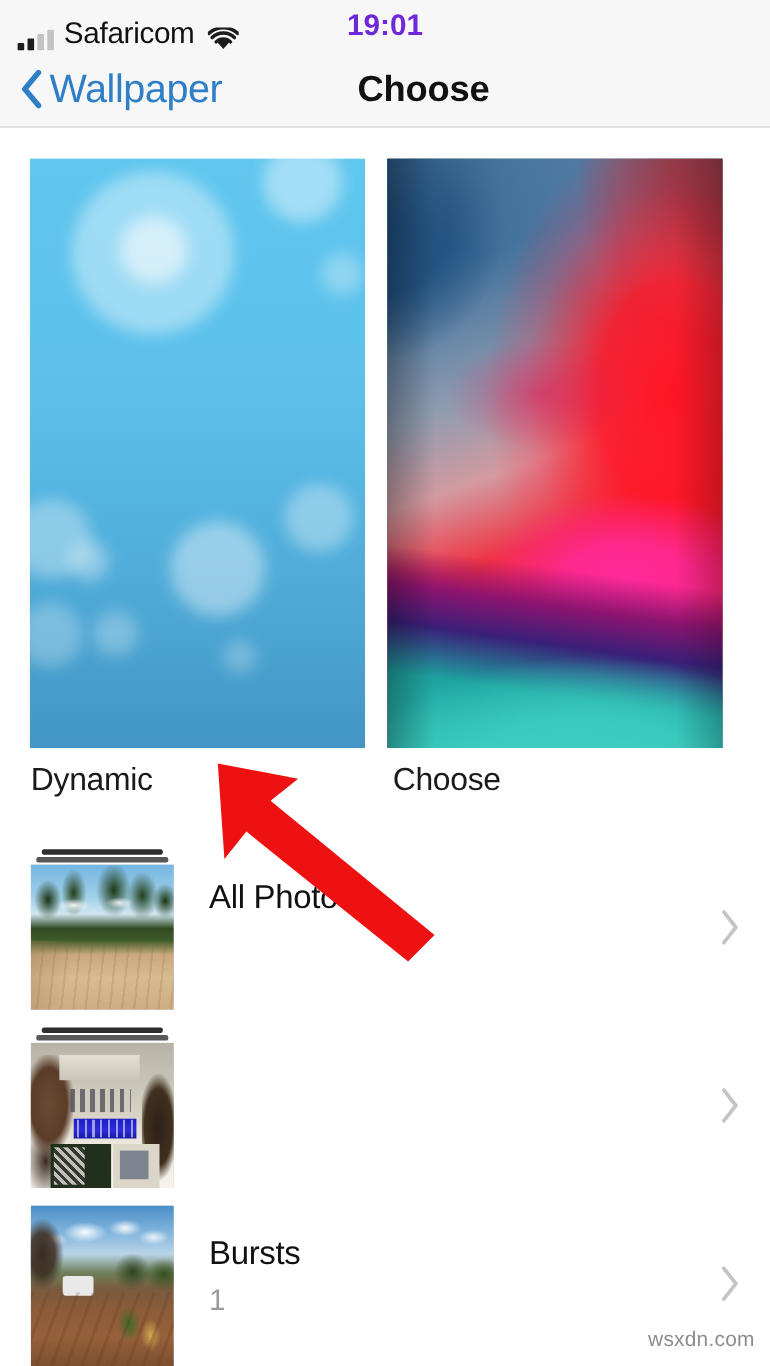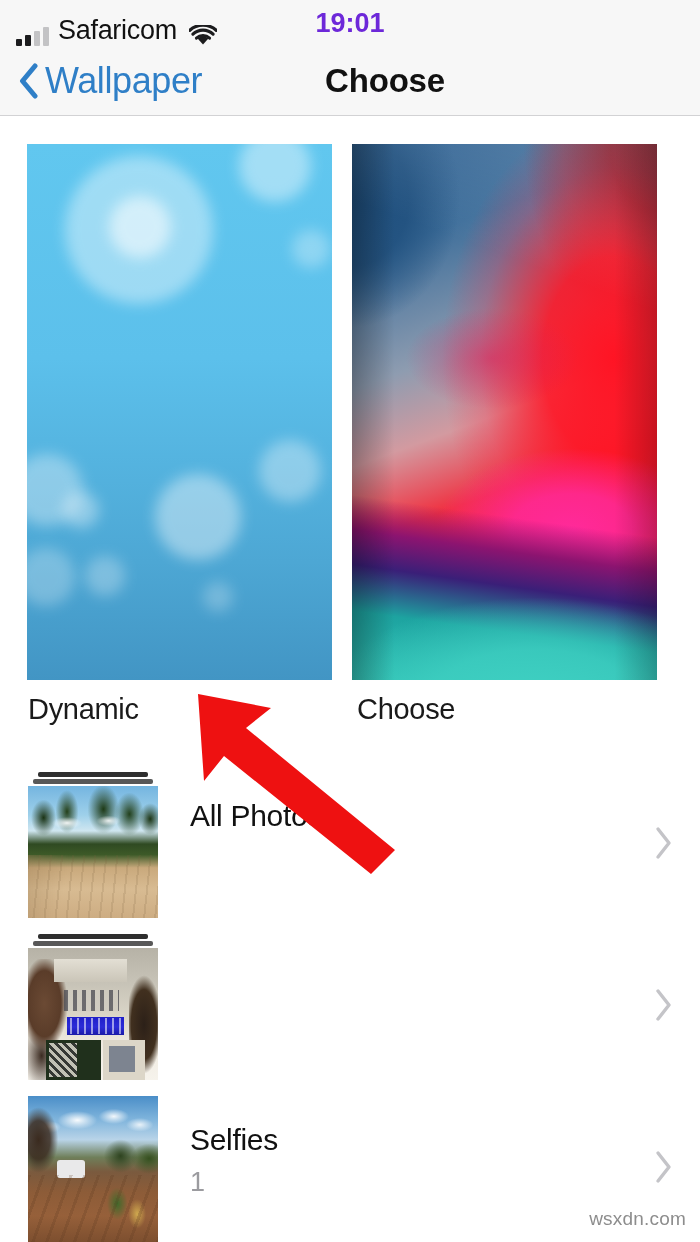--- a/index.html
+++ b/index.html
@@ -285,21 +285,21 @@
             radial-gradient(ellipse 24px 20px at 74% 56%, #35501f 0%, rgba(53,80,31,0) 76%);"></div>
         <div class="th-layer" style="left:22%;top:44%;width:22%;height:12%; background:#e9e9ea; border-radius:3px;"></div>
         <div class="th-layer" style="left:58%;top:56%;width:42%;height:44%; background:
             radial-gradient(ellipse 14px 22px at 26% 40%, #3f6a2a 0%, rgba(63,106,42,0) 74%),
             radial-gradient(ellipse 12px 20px at 62% 56%, #cfa84e 0%, rgba(207,168,78,0) 74%);"></div>
         <div class="th-layer" style="left:0;bottom:0;width:100%;height:46%; background:
             repeating-linear-gradient(110deg, rgba(90,55,30,.22) 0px, rgba(90,55,30,.22) 3px, rgba(0,0,0,0) 3px, rgba(0,0,0,0) 13px);"></div>
       </div>
     </div>
     <div class="album-text">
-      <div class="album-name">Selfies</div>
+      <div class="album-name">Bursts</div>
       <div class="album-count">1</div>
     </div>
     <span class="row-chevron">
       <svg width="22" height="36" viewBox="0 0 22 36">
         <path d="M6 4 L17 18 L6 32" stroke="#c4c4c8" stroke-width="3.4" fill="none" stroke-linecap="round" stroke-linejoin="round"></path>
       </svg>
     </span>
   </div>
 </div>
 

